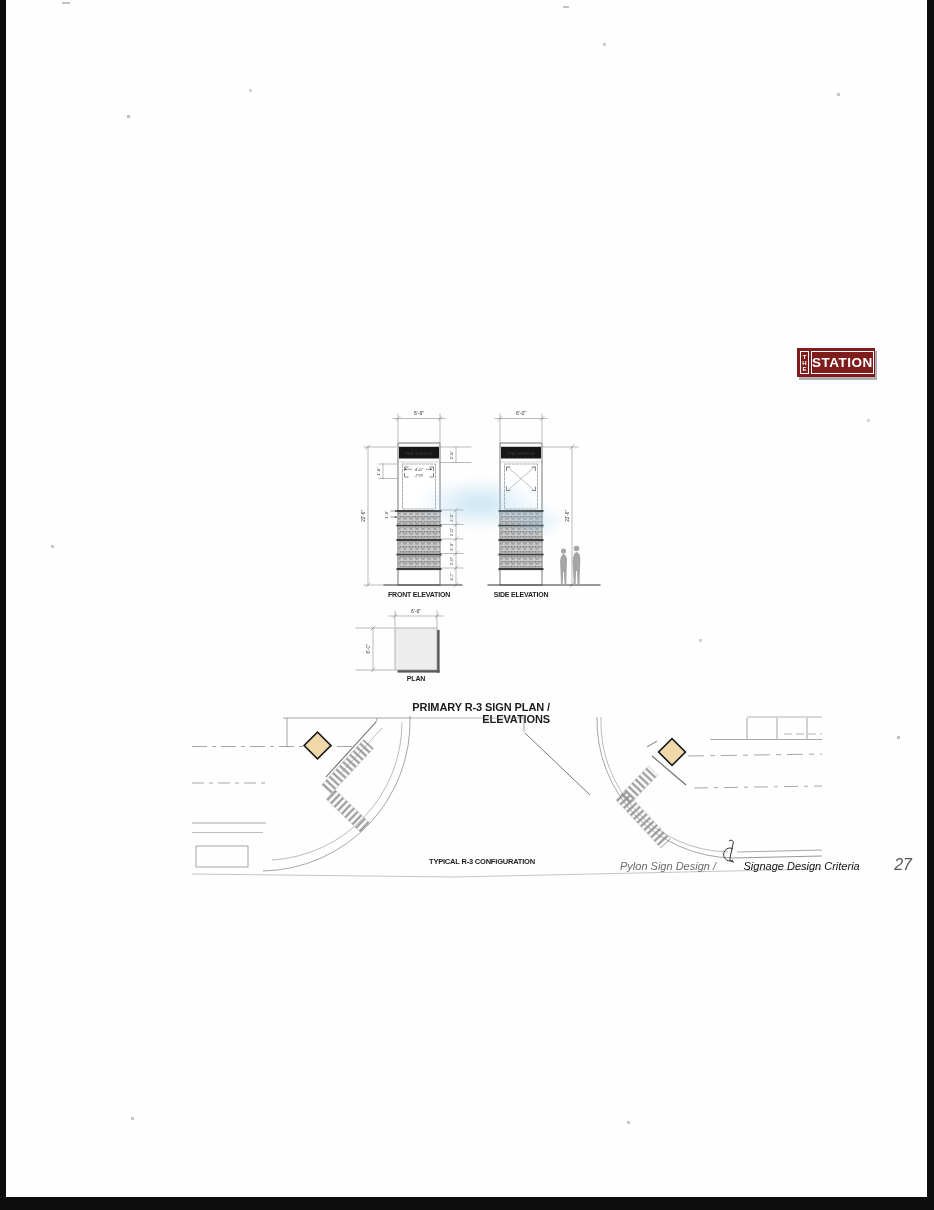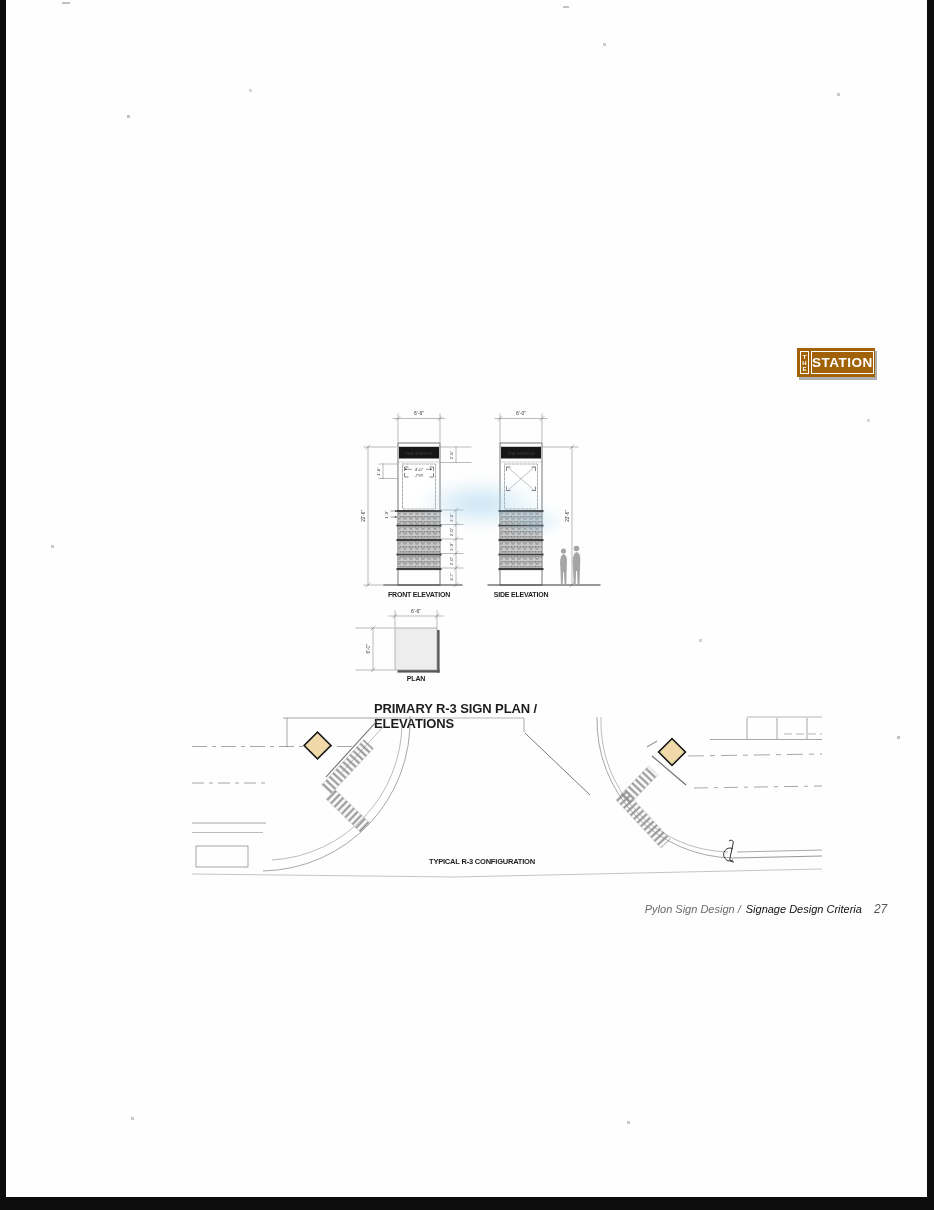--- a/index.html
+++ b/index.html
@@ -17,41 +17,41 @@
       604px 44px 0 1px rgba(130,130,130,.4), 52px 546px 0 1px rgba(120,120,120,.4),
       898px 737px 0 1px rgba(120,120,120,.45), 132px 1118px 0 1px rgba(120,120,120,.4),
       628px 1122px 0 1px rgba(120,120,120,.4), 250px 90px 0 1px rgba(140,140,140,.35),
       868px 420px 0 1px rgba(140,140,140,.35), 700px 640px 0 1px rgba(130,130,130,.35);}
   .smudge{position:absolute;pointer-events:none;border-radius:50%;filter:blur(5px);}
   .smudge1{left:415px;top:478px;width:130px;height:52px;
     background:radial-gradient(ellipse at center, rgba(150,205,235,.50), rgba(150,205,235,0) 70%);}
   .smudge2{left:505px;top:505px;width:60px;height:32px;
     background:radial-gradient(ellipse at center, rgba(150,205,235,.38), rgba(150,205,235,0) 70%);}
   
-  .logo{position:absolute;left:797px;top:348px;width:78px;height:29px;background:#a16207;
+  .logo{position:absolute;left:797px;top:348px;width:78px;height:29px;background:#7f1d1d;
     display:flex;align-items:stretch;gap:2px;padding:3px;box-sizing:border-box;
     box-shadow:2px 3px 0 rgba(110,110,110,.55);}
   .logo-the{border:1px solid #fff;width:10px;display:flex;align-items:center;justify-content:center;}
   .logo-the span{display:block;width:7px;font-size:6px;line-height:6px;font-weight:bold;color:#fff;
     word-break:break-all;text-align:center;}
   .logo-station{border:1px solid #fff;flex:1;display:flex;align-items:center;justify-content:center;
     font-size:13.5px;font-weight:bold;color:#fff;letter-spacing:.5px;}
   
   .drw{position:absolute;}
   svg text{font-family:"Liberation Sans",sans-serif;fill:#333;}
   svg .lbl{font-weight:bold;fill:#1c1c1c;letter-spacing:-.2px;}
   
-  .primary-title{position:absolute;left:374px;top:701px;width:176px;text-align:left;
-    font-size:13px;font-weight:bold;color:#1c1c1c;letter-spacing:-.1px;}
-  
-  .footer{position:absolute;left:620px;top:902px;width:292px;display:flex;align-items:baseline;
-    justify-content:center;font-size:11px;white-space:nowrap;}
+  .primary-title{position:absolute;left:374px;top:701px;width:176px;text-align:right;
+    font-size:11px;font-weight:bold;color:#1c1c1c;letter-spacing:-.1px;}
+  
+  .footer{position:absolute;left:620px;top:856px;width:292px;display:flex;align-items:baseline;
+    justify-content:space-between;font-size:11px;white-space:nowrap;}
   .f-section{font-style:italic;color:#6b6b6b;margin-right:5px;}
   .f-doc{font-style:italic;font-weight:normal;color:#111;}
-  .f-page{font-style:italic;color:#555;font-size:12px;margin-left:12px;}
+  .f-page{font-style:italic;color:#555;font-size:16px;margin-left:12px;}
 </style>
 </head>
 <body>
 
 <div class="page">
 
   <div class="specks"></div>
   <div class="topmark" style="left:62px;top:2px;"></div>
   <div class="topmark" style="left:563px;top:6px;width:6px;"></div>
 

